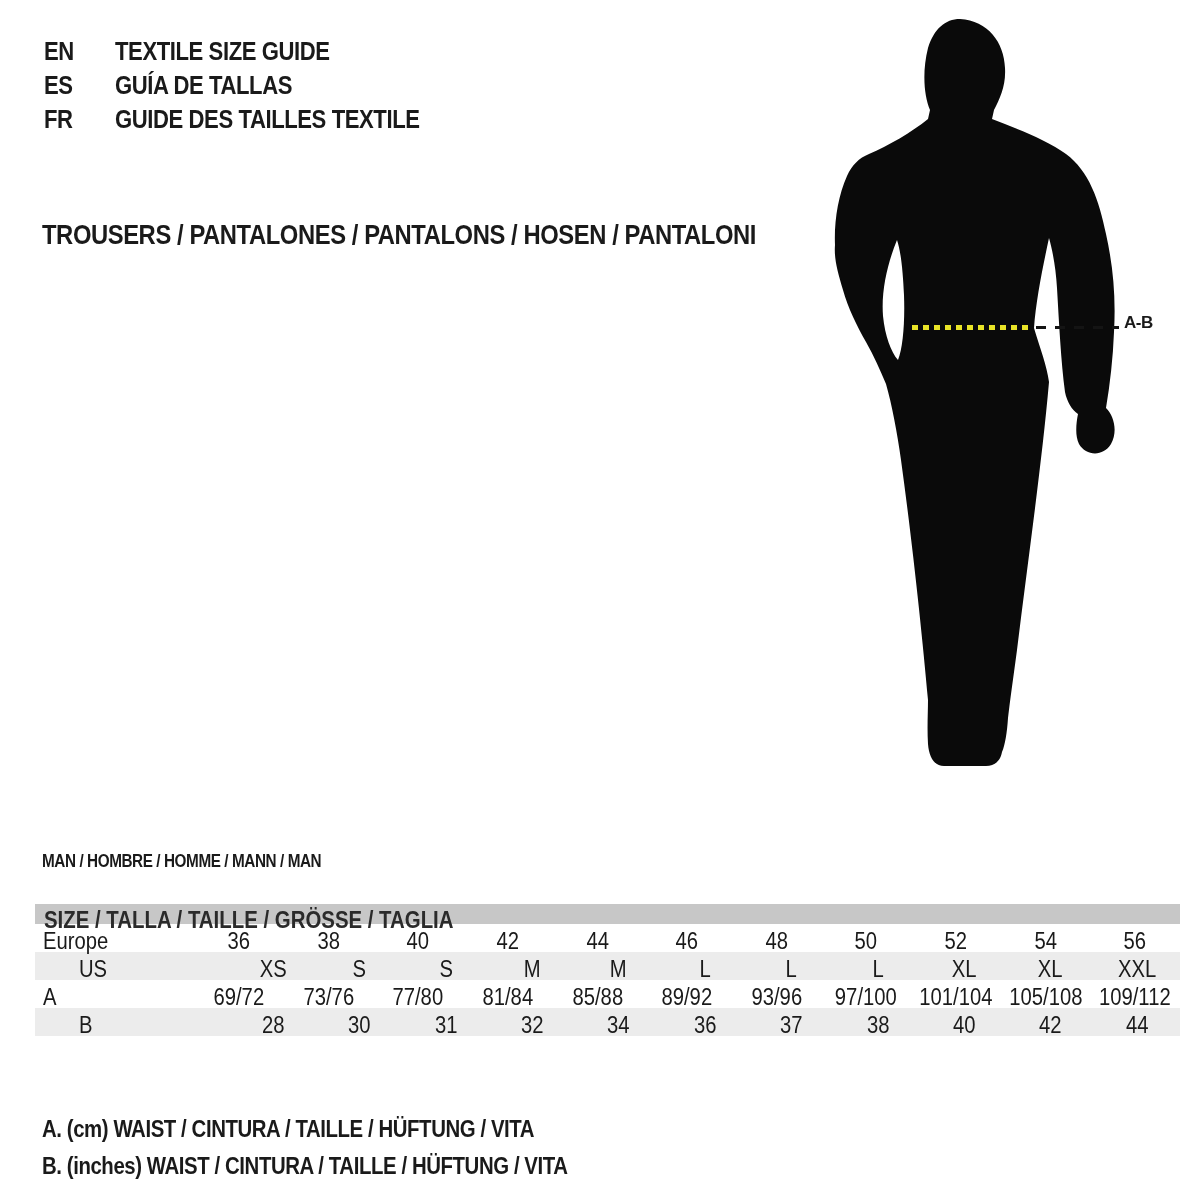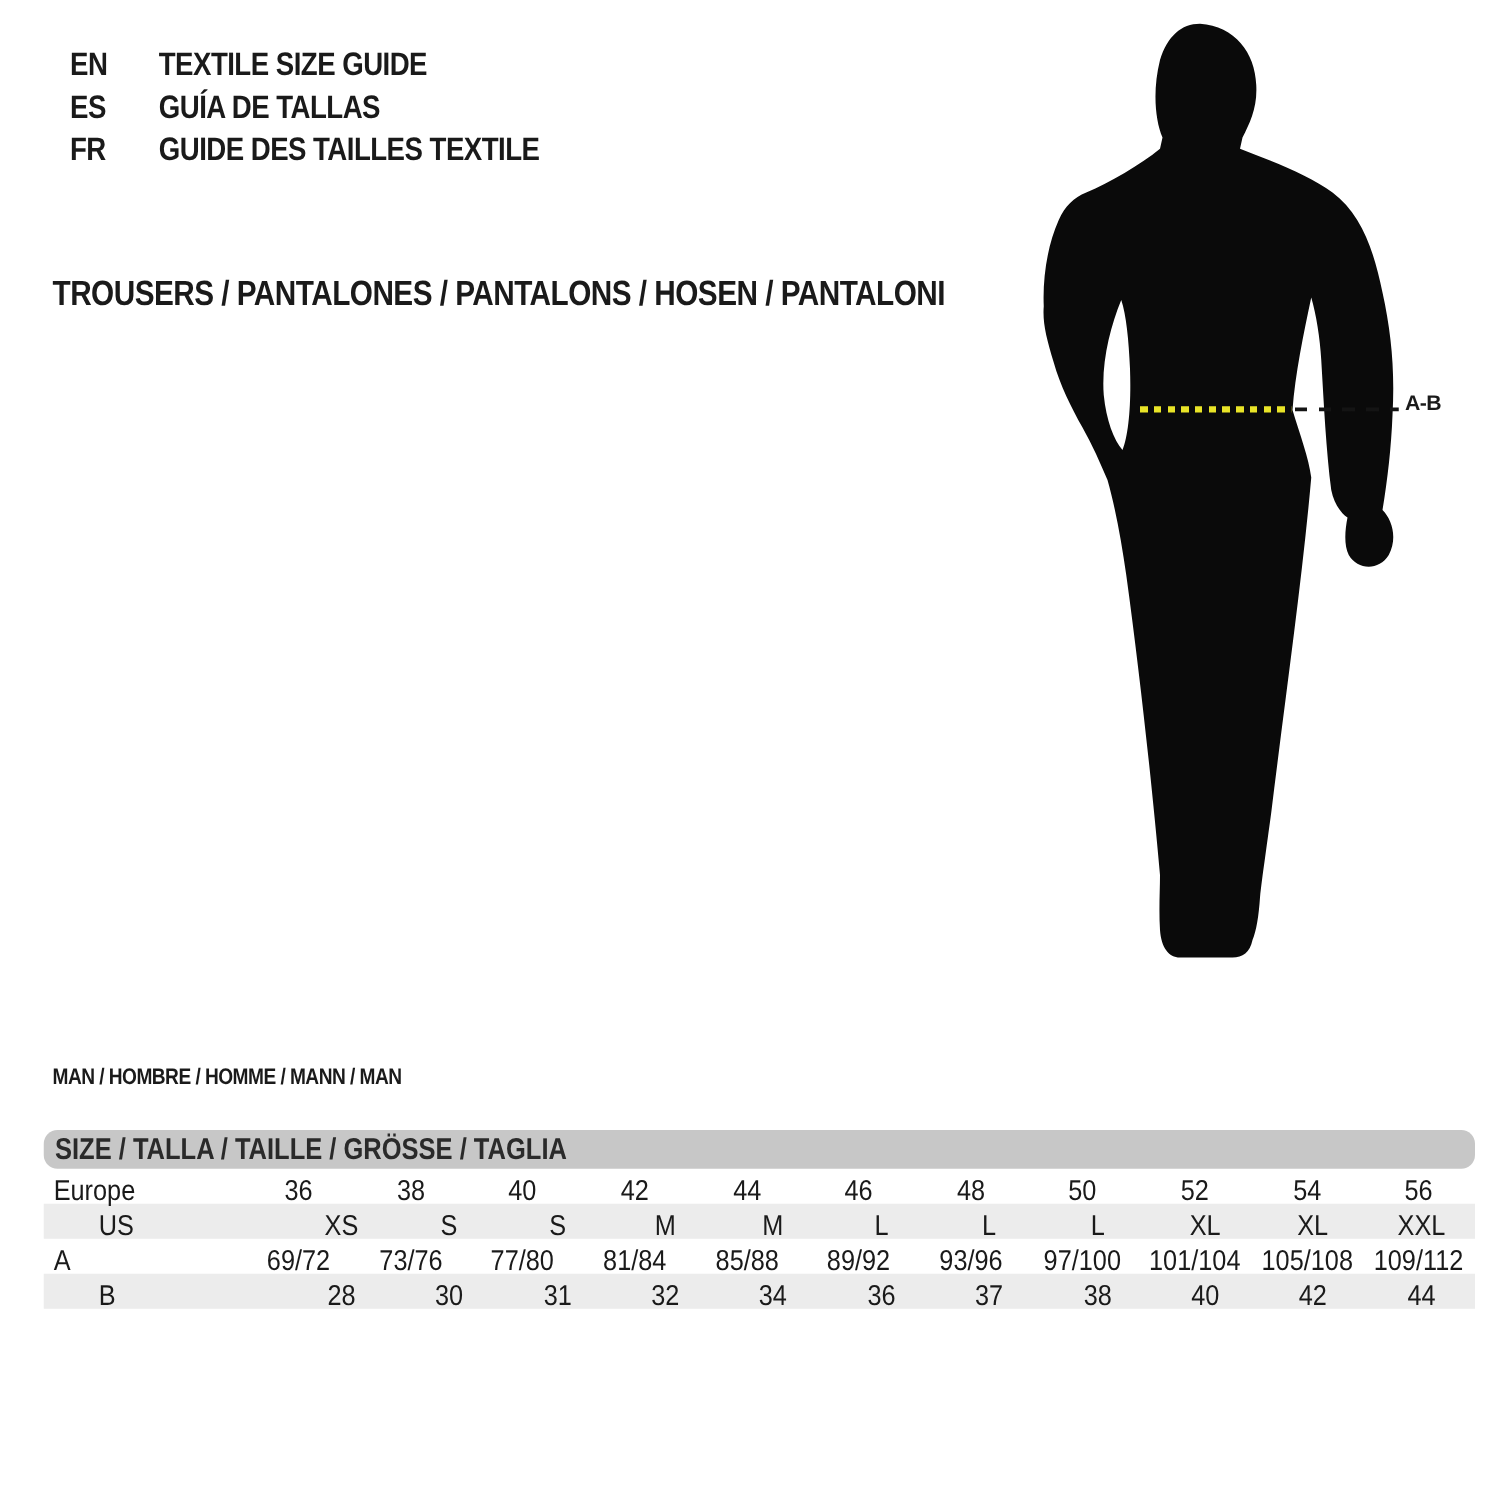--- a/index.html
+++ b/index.html
@@ -3,42 +3,42 @@
 <meta charset="utf-8">
 <style>
   html,body{margin:0;padding:0;background:#fff;}
   .page{
     position:relative;width:1200px;height:1200px;background:#fff;overflow:hidden;
     font-family:"Liberation Sans",sans-serif;color:var(--text,#1a1a1a);
   }
   .cond{display:inline-block;transform:scaleX(.85);transform-origin:0 50%;white-space:nowrap;}
 
   
-  .lang-block{position:absolute;left:56px;top:34px;font-size:26px;font-weight:700;line-height:34px;letter-spacing:-.5px;}
+  .lang-block{position:absolute;left:44px;top:34px;font-size:26px;font-weight:700;line-height:34px;letter-spacing:-.5px;}
   .lang-row{display:flex;}
   .lang-code{width:71px;flex:none;}
 
   
   .category{position:absolute;left:42px;top:219px;margin:0;font-size:28px;font-weight:700;letter-spacing:-.5px;}
 
   
   .silhouette{position:absolute;left:820px;top:10px;width:380px;height:770px;}
   .waist-yellow{position:absolute;left:912px;top:325px;width:121px;height:5px;
     background:repeating-linear-gradient(90deg,var(--waist,#e9e427) 0 6px,transparent 6px 11px);}
   .waist-black{position:absolute;left:1036px;top:326px;width:83px;height:3px;
     background:repeating-linear-gradient(90deg,#141414 0 10px,transparent 10px 19px);}
   .ab-label{position:absolute;left:1124px;top:313px;font-size:17px;font-weight:700;letter-spacing:-.5px;}
 
   
   .section{position:absolute;left:42px;top:851px;margin:0;font-size:18px;font-weight:700;letter-spacing:-.5px;}
 
   
   .size-table{position:absolute;left:35px;top:904px;width:1145px;font-size:23px;}
-  .thead{height:31px;line-height:31px;background:var(--theadbg,#c7c7c7);
-    font-weight:700;font-size:24px;padding-left:9px;color:#2a2a2a;border-radius:11px;}
+  .thead{height:20px;line-height:31px;background:var(--theadbg,#c7c7c7);
+    font-weight:700;font-size:24px;padding-left:9px;color:#2a2a2a;}
   .trow{display:flex;height:28px;line-height:34px;}
   .trow.stripe{background:var(--stripebg,#ececec);padding-left:36px;}
   .rlabel{width:150px;flex:none;padding-left:9px;transform:scaleX(.88);transform-origin:0 50%;white-space:nowrap;}
   .cell{flex:1;text-align:center;transform:scaleX(.88);white-space:nowrap;}
 
   
   .notes{position:absolute;left:42px;top:1110px;font-size:24px;font-weight:700;line-height:37px;letter-spacing:-.5px;}
 </style>
 </head>
 <body>
@@ -167,14 +167,18 @@
           <span class="cell">36</span>
           <span class="cell">37</span>
           <span class="cell">38</span>
           <span class="cell">40</span>
           <span class="cell">42</span>
           <span class="cell">44</span>
         </div>
       </div>
   </div>
 
+  <div class="notes">
+    <div><span class="cond">A. (cm) WAIST / CINTURA / TAILLE / HÜFTUNG / VITA</span></div>
+    <div><span class="cond">B. (inches) WAIST / CINTURA / TAILLE / HÜFTUNG / VITA</span></div>
+  </div>
 
 </div>
 
 </body></html>

